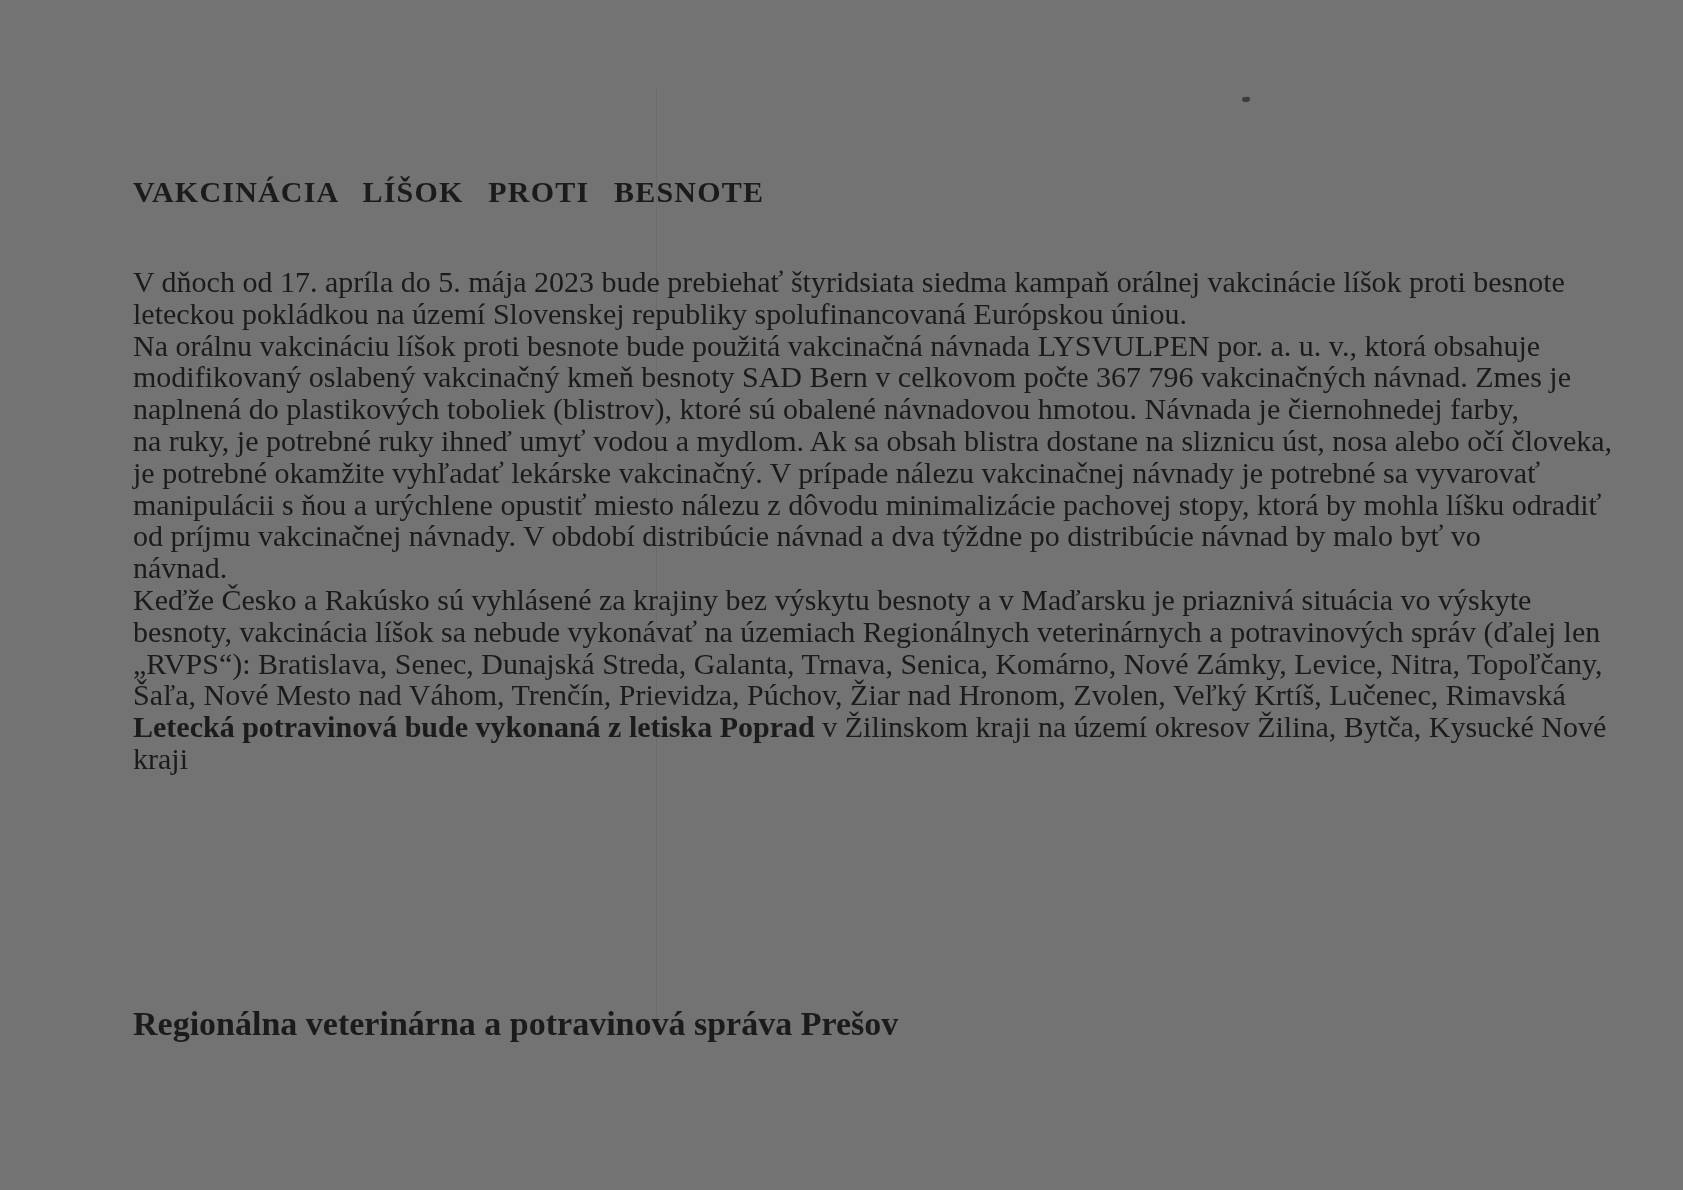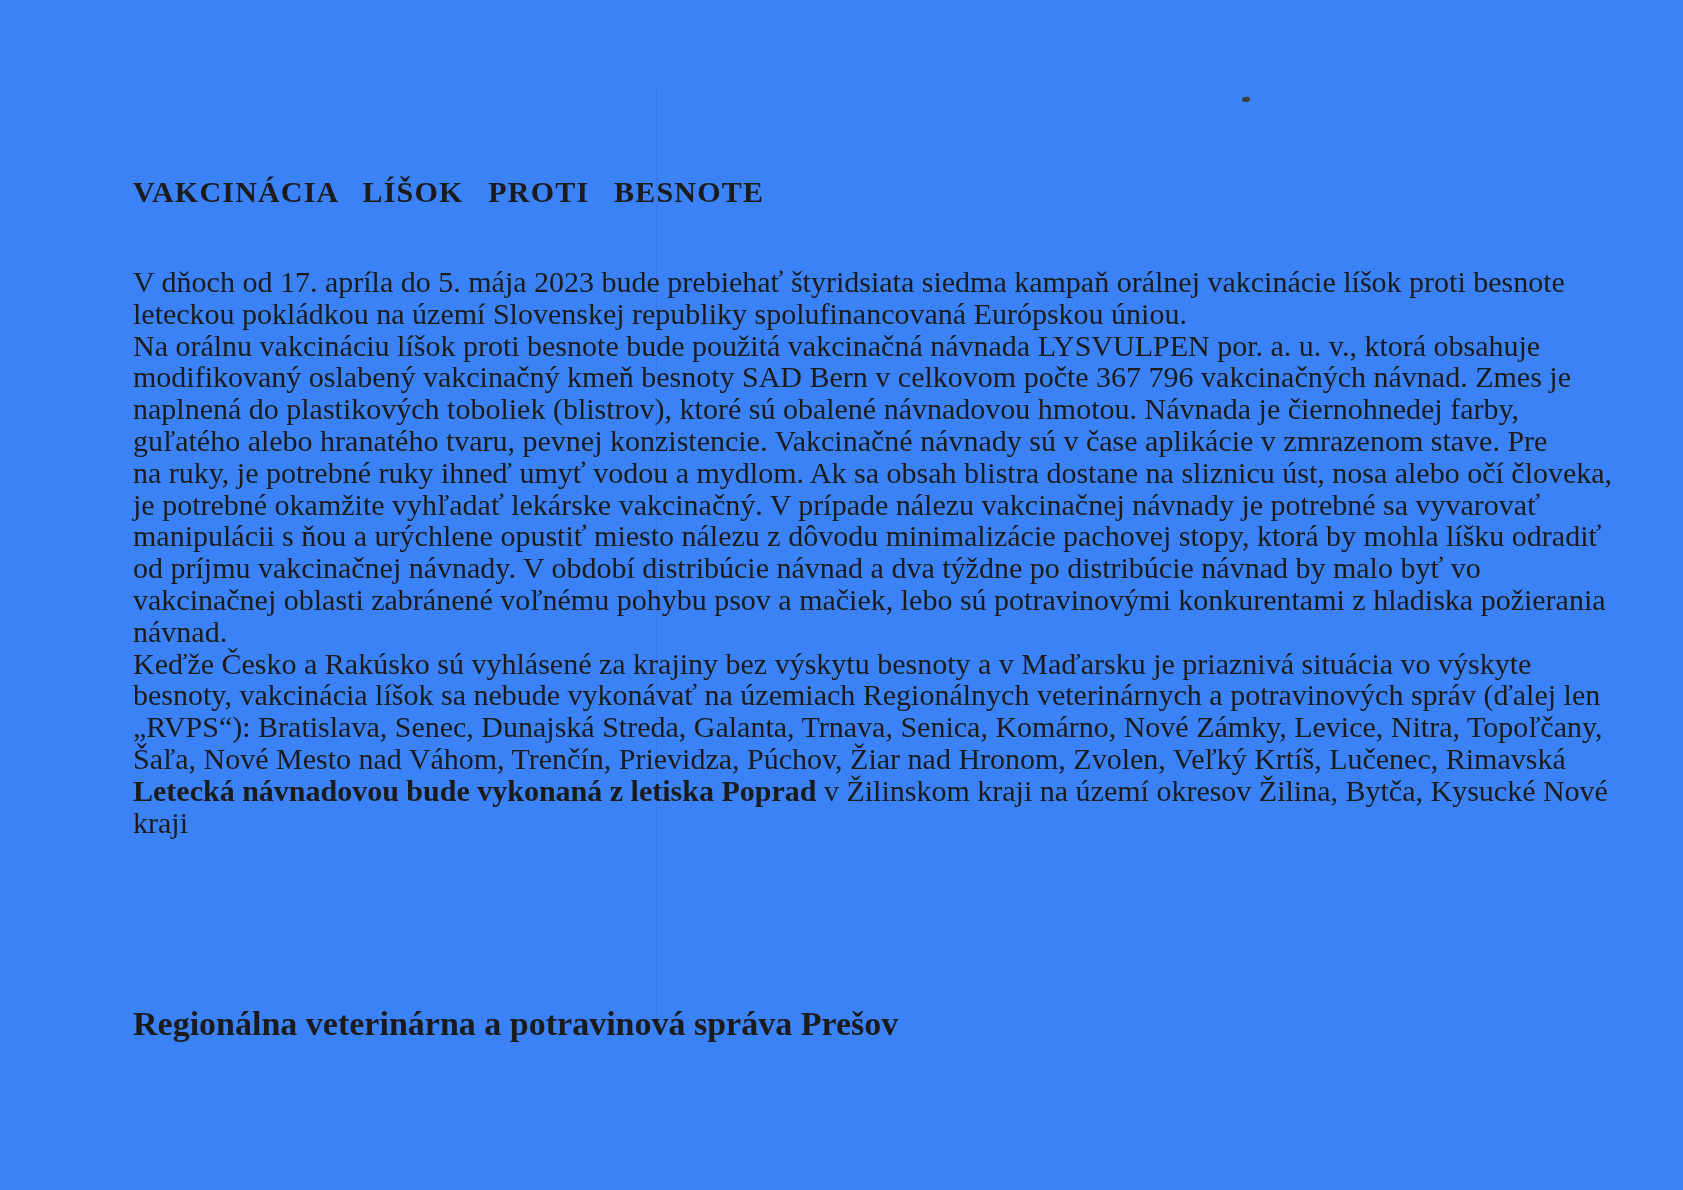--- a/index.html
+++ b/index.html
@@ -4,21 +4,21 @@
 <style>
   html, body {
     margin: 0;
     padding: 0;
     background: #ffffff;
   }
   .page {
     position: relative;
     width: 1683px;
     height: 1190px;
-    background: #3b82f6;
+    background: #737373;
     overflow: hidden;
     font-family: "Liberation Serif", "DejaVu Serif", serif;
     color: #1b1b1b;
   }
   
   .crease {
     position: absolute;
     left: 656px;
     top: 88px;
     width: 1px;
@@ -74,32 +74,30 @@
   <div class="speck"></div>
 
   <h1 class="doc-title">VAKCINÁCIA LÍŠOK PROTI BESNOTE</h1>
 
   <div class="doc-body">
     <div class="line">V dňoch od 17. apríla do 5. mája 2023 bude prebiehať štyridsiata siedma kampaň orálnej vakcinácie líšok proti besnote</div>
     <div class="line">leteckou pokládkou na území Slovenskej republiky spolufinancovaná Európskou úniou.</div>
     <div class="line">Na orálnu vakcináciu líšok proti besnote bude použitá vakcinačná návnada LYSVULPEN por. a. u. v., ktorá obsahuje</div>
     <div class="line">modifikovaný oslabený vakcinačný kmeň besnoty SAD Bern v celkovom počte 367 796 vakcinačných návnad. Zmes je</div>
     <div class="line">naplnená do plastikových toboliek (blistrov), ktoré sú obalené návnadovou hmotou. Návnada je čiernohnedej farby,</div>
-    <div class="line">guľatého alebo hranatého tvaru, pevnej konzistencie. Vakcinačné návnady sú v čase aplikácie v zmrazenom stave. Pre</div>
     <div class="line">na ruky, je potrebné ruky ihneď umyť vodou a mydlom. Ak sa obsah blistra dostane na sliznicu úst, nosa alebo očí človeka,</div>
     <div class="line">je potrebné okamžite vyhľadať lekárske vakcinačný. V prípade nálezu vakcinačnej návnady je potrebné sa vyvarovať</div>
     <div class="line">manipulácii s ňou a urýchlene opustiť miesto nálezu z dôvodu minimalizácie pachovej stopy, ktorá by mohla líšku odradiť</div>
     <div class="line">od príjmu vakcinačnej návnady. V období distribúcie návnad a dva týždne po distribúcie návnad by malo byť vo</div>
-    <div class="line">vakcinačnej oblasti zabránené voľnému pohybu psov a mačiek, lebo sú potravinovými konkurentami z hladiska požierania</div>
     <div class="line">návnad.</div>
     <div class="line">Keďže Česko a Rakúsko sú vyhlásené za krajiny bez výskytu besnoty a v Maďarsku je priaznivá situácia vo výskyte</div>
     <div class="line">besnoty, vakcinácia líšok sa nebude vykonávať na územiach Regionálnych veterinárnych a potravinových správ (ďalej len</div>
     <div class="line">„RVPS“): Bratislava, Senec, Dunajská Streda, Galanta, Trnava, Senica, Komárno, Nové Zámky, Levice, Nitra, Topoľčany,</div>
     <div class="line">Šaľa, Nové Mesto nad Váhom, Trenčín, Prievidza, Púchov, Žiar nad Hronom, Zvolen, Veľký Krtíš, Lučenec, Rimavská</div>
     <div class="line">
-      <span class="b">Letecká návnadovou bude vykonaná z letiska Poprad</span><span> v Žilinskom kraji na území okresov Žilina, Bytča, Kysucké Nové</span>
+      <span class="b">Letecká potravinová bude vykonaná z letiska Poprad</span><span> v Žilinskom kraji na území okresov Žilina, Bytča, Kysucké Nové</span>
     </div>
     <div class="line">kraji</div>
   </div>
 
   <div class="signature">Regionálna veterinárna a potravinová správa Prešov</div>
 
 </div>
 
 </body></html>

